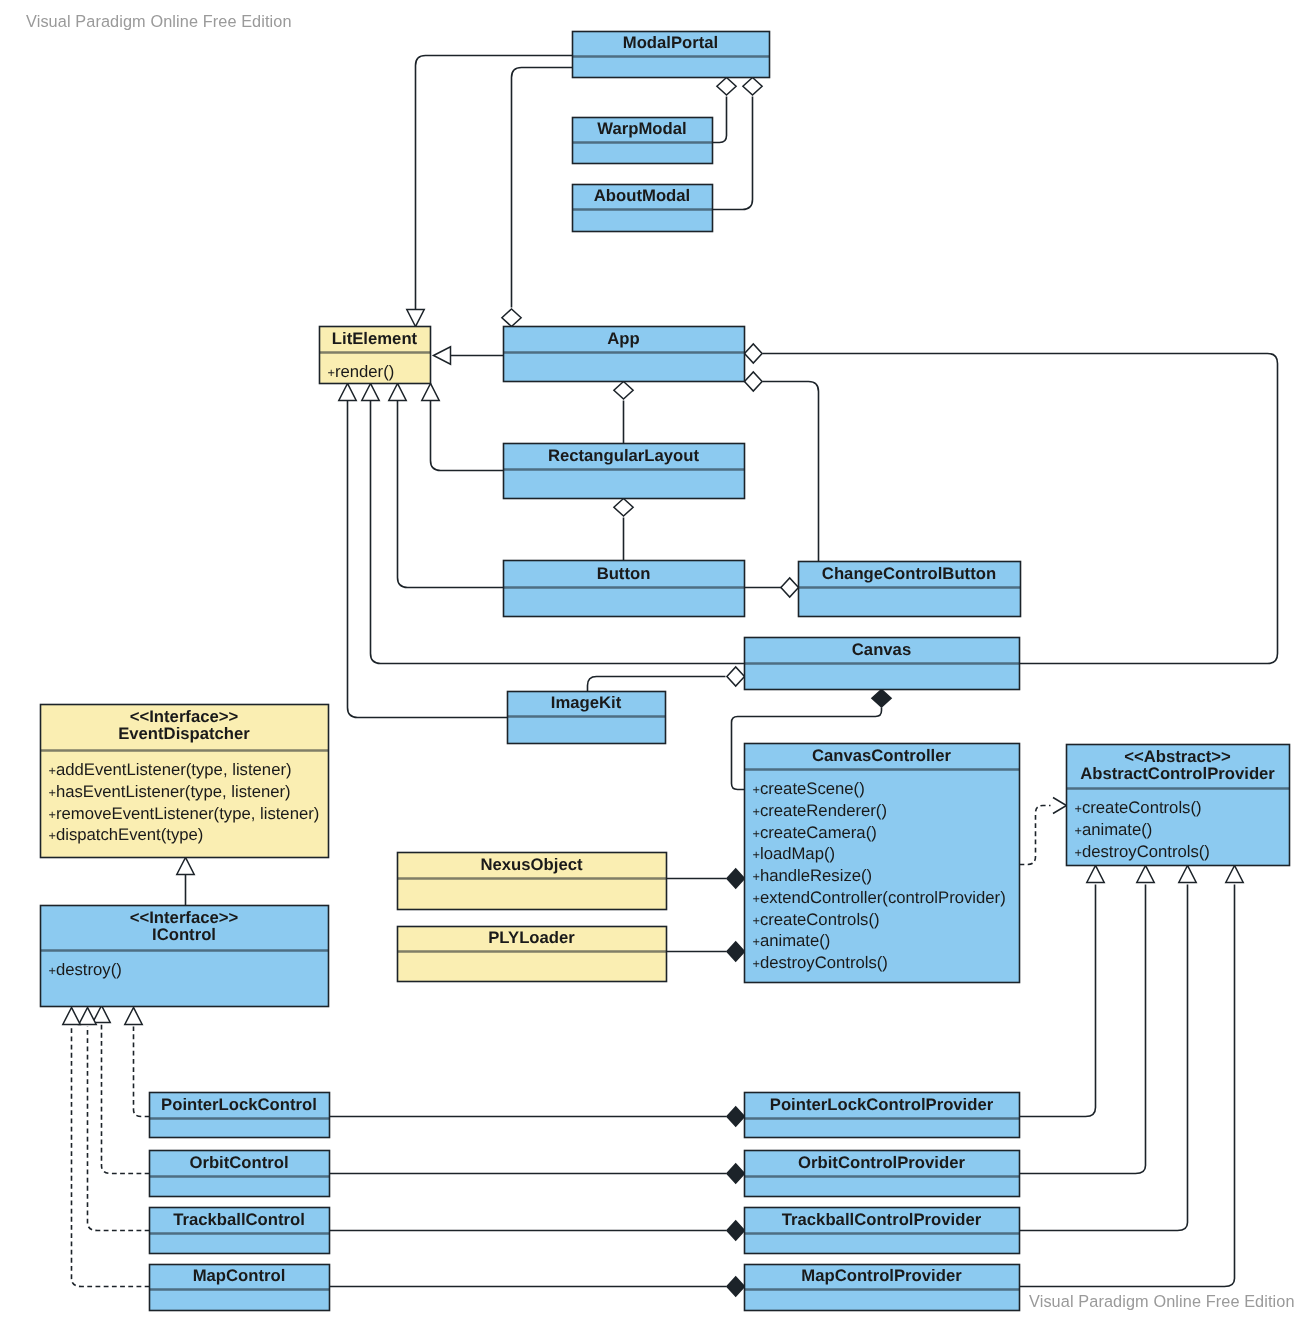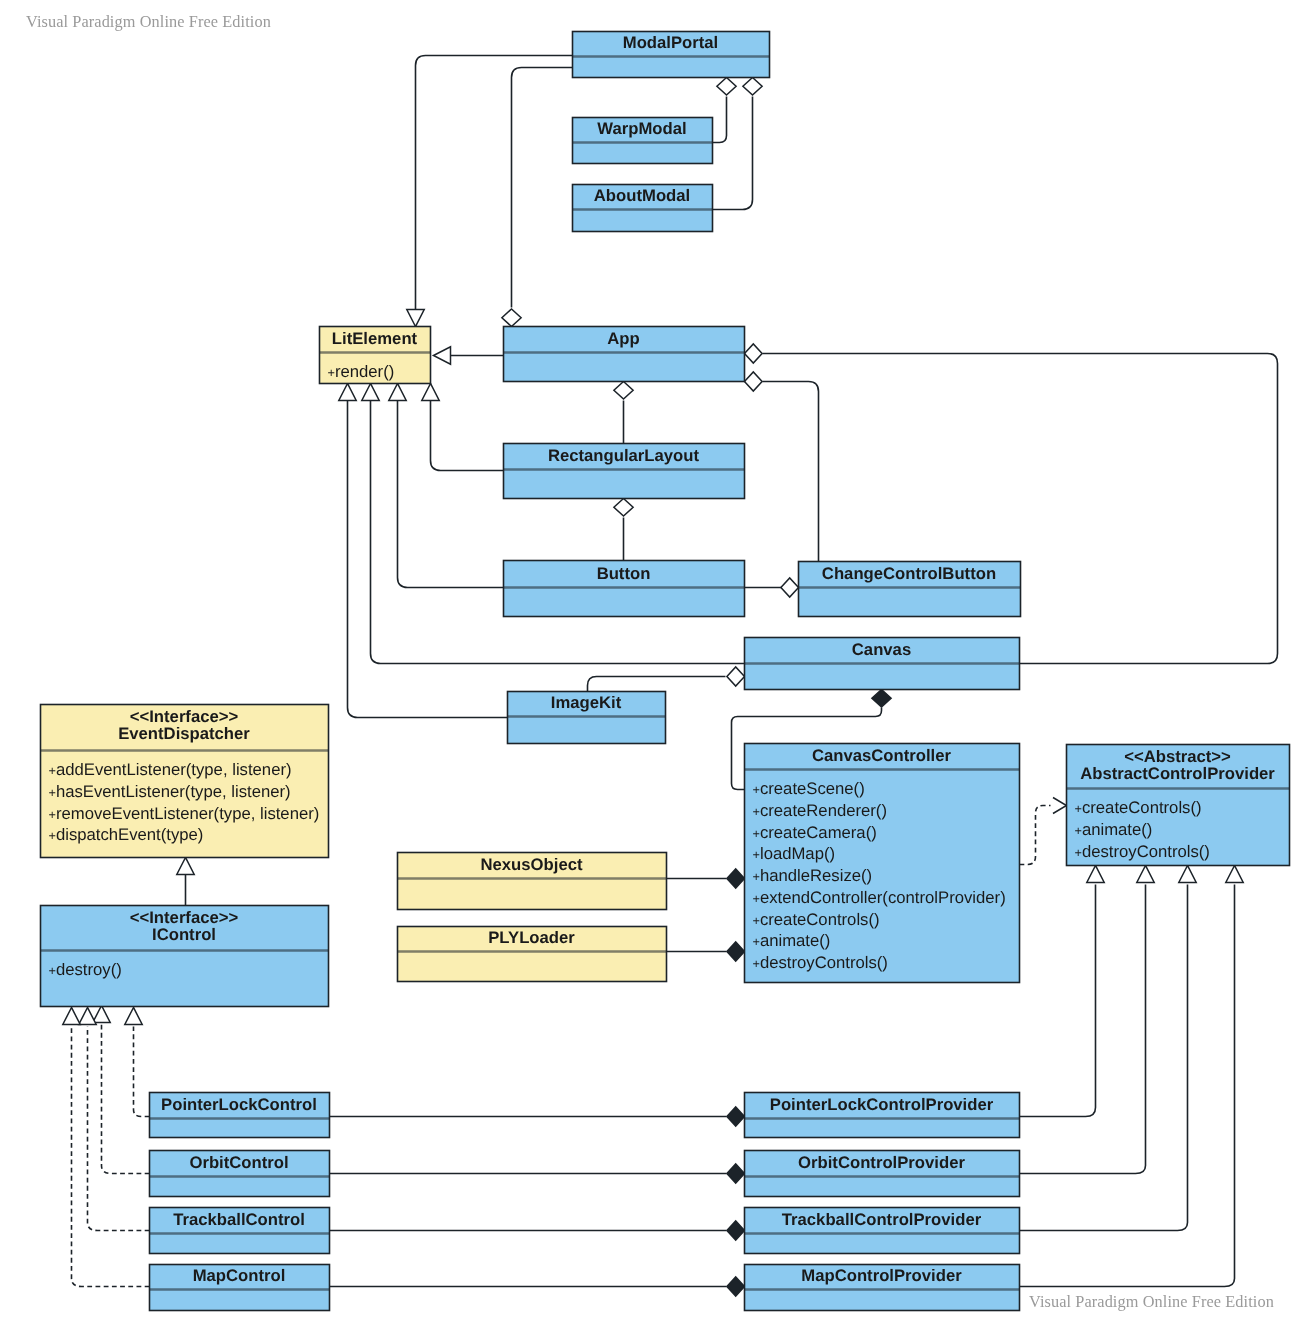--- a/index.html
+++ b/index.html
@@ -1,20 +1,20 @@
 <!DOCTYPE html>
 <html><head>
 <meta charset="utf-8">
 <title>UML Class Diagram</title>
 <style>
   html,body{margin:0;padding:0;background:#ffffff;}
   body{width:1304px;height:1326px;overflow:hidden;font-family:"Liberation Sans",sans-serif;}
   #stage{position:relative;width:1304px;height:1326px;background:#fff;-webkit-font-smoothing:antialiased;transform:translateZ(0);}
   #diagram{position:absolute;top:0;left:0;}
-  .wm{position:absolute;will-change:transform;color:#9a9a9a;font-size:16.3px;font-family:Liberation Serif, serif;white-space:nowrap;letter-spacing:0.1px;}
+  .wm{position:absolute;will-change:transform;color:#9a9a9a;font-size:16.3px;font-family:Liberation Sans, sans-serif;white-space:nowrap;letter-spacing:0.1px;}
   text{font-family:"Liberation Sans",sans-serif;text-rendering:geometricPrecision;}
   svg{shape-rendering:geometricPrecision;}
   .nolcd{will-change:transform;}
   .cls-title{font-weight:bold;font-size:16.7px;fill:#1a1a1a;}
   .cls-line{font-size:16.7px;fill:#1a1a1a;}
   .plus{font-size:12.7px;}
 </style>
 </head>
 <body>
 

